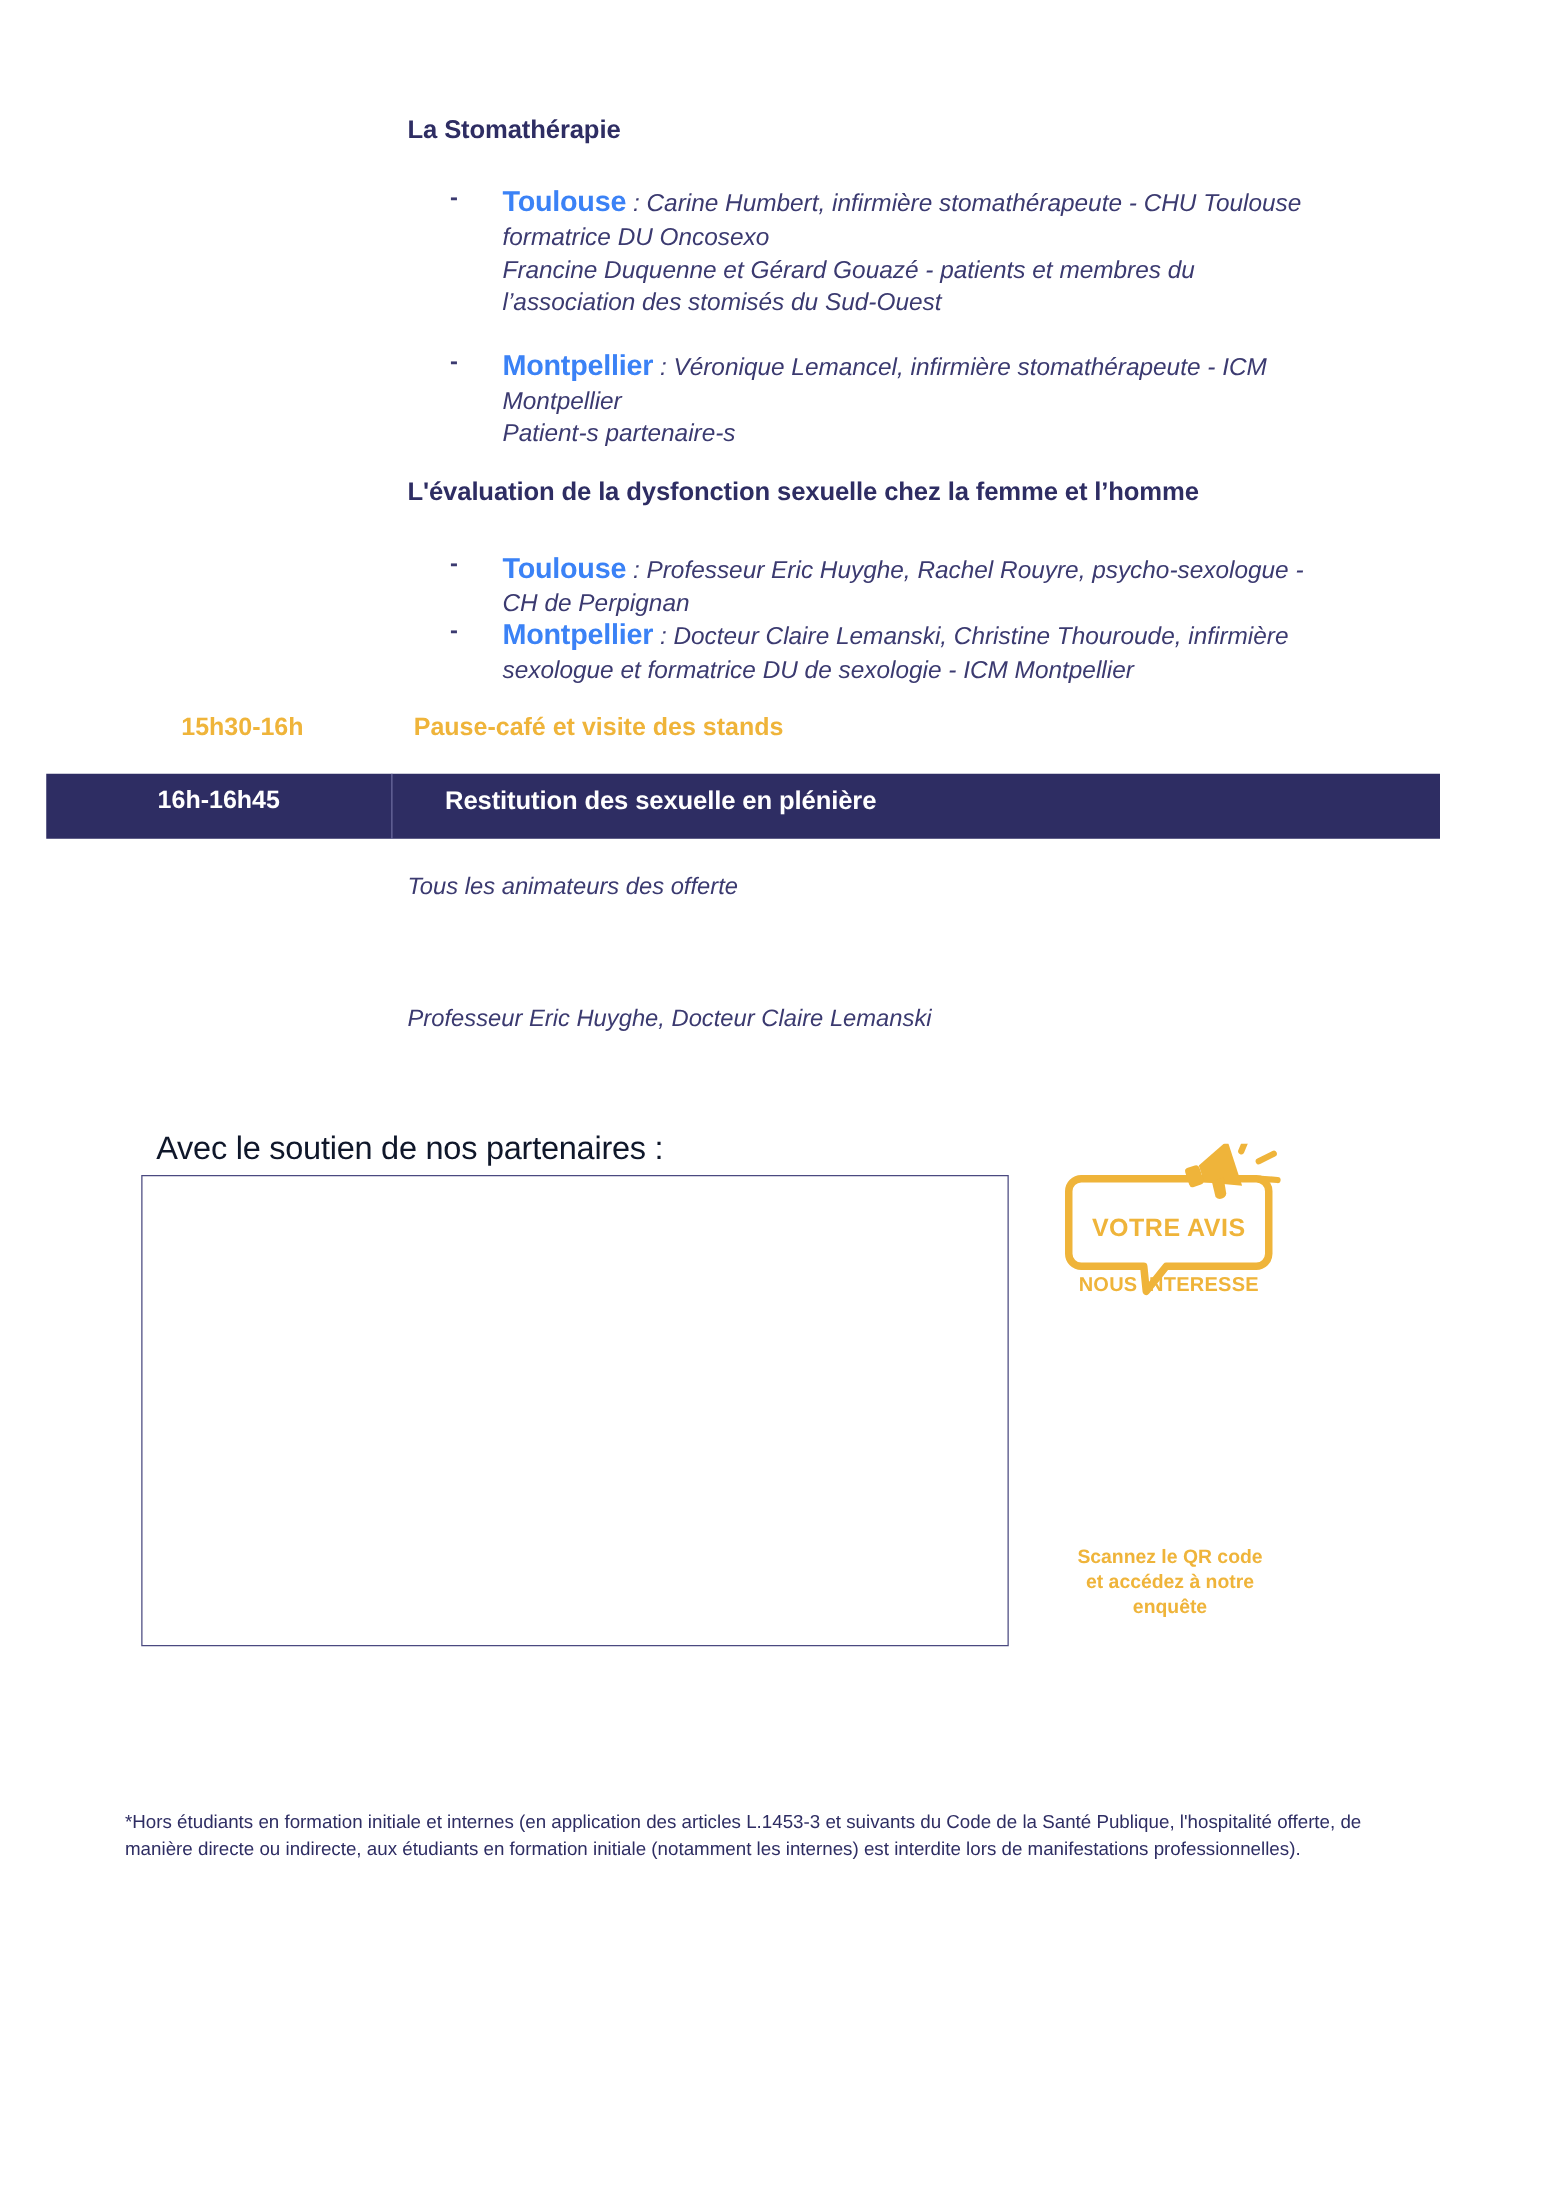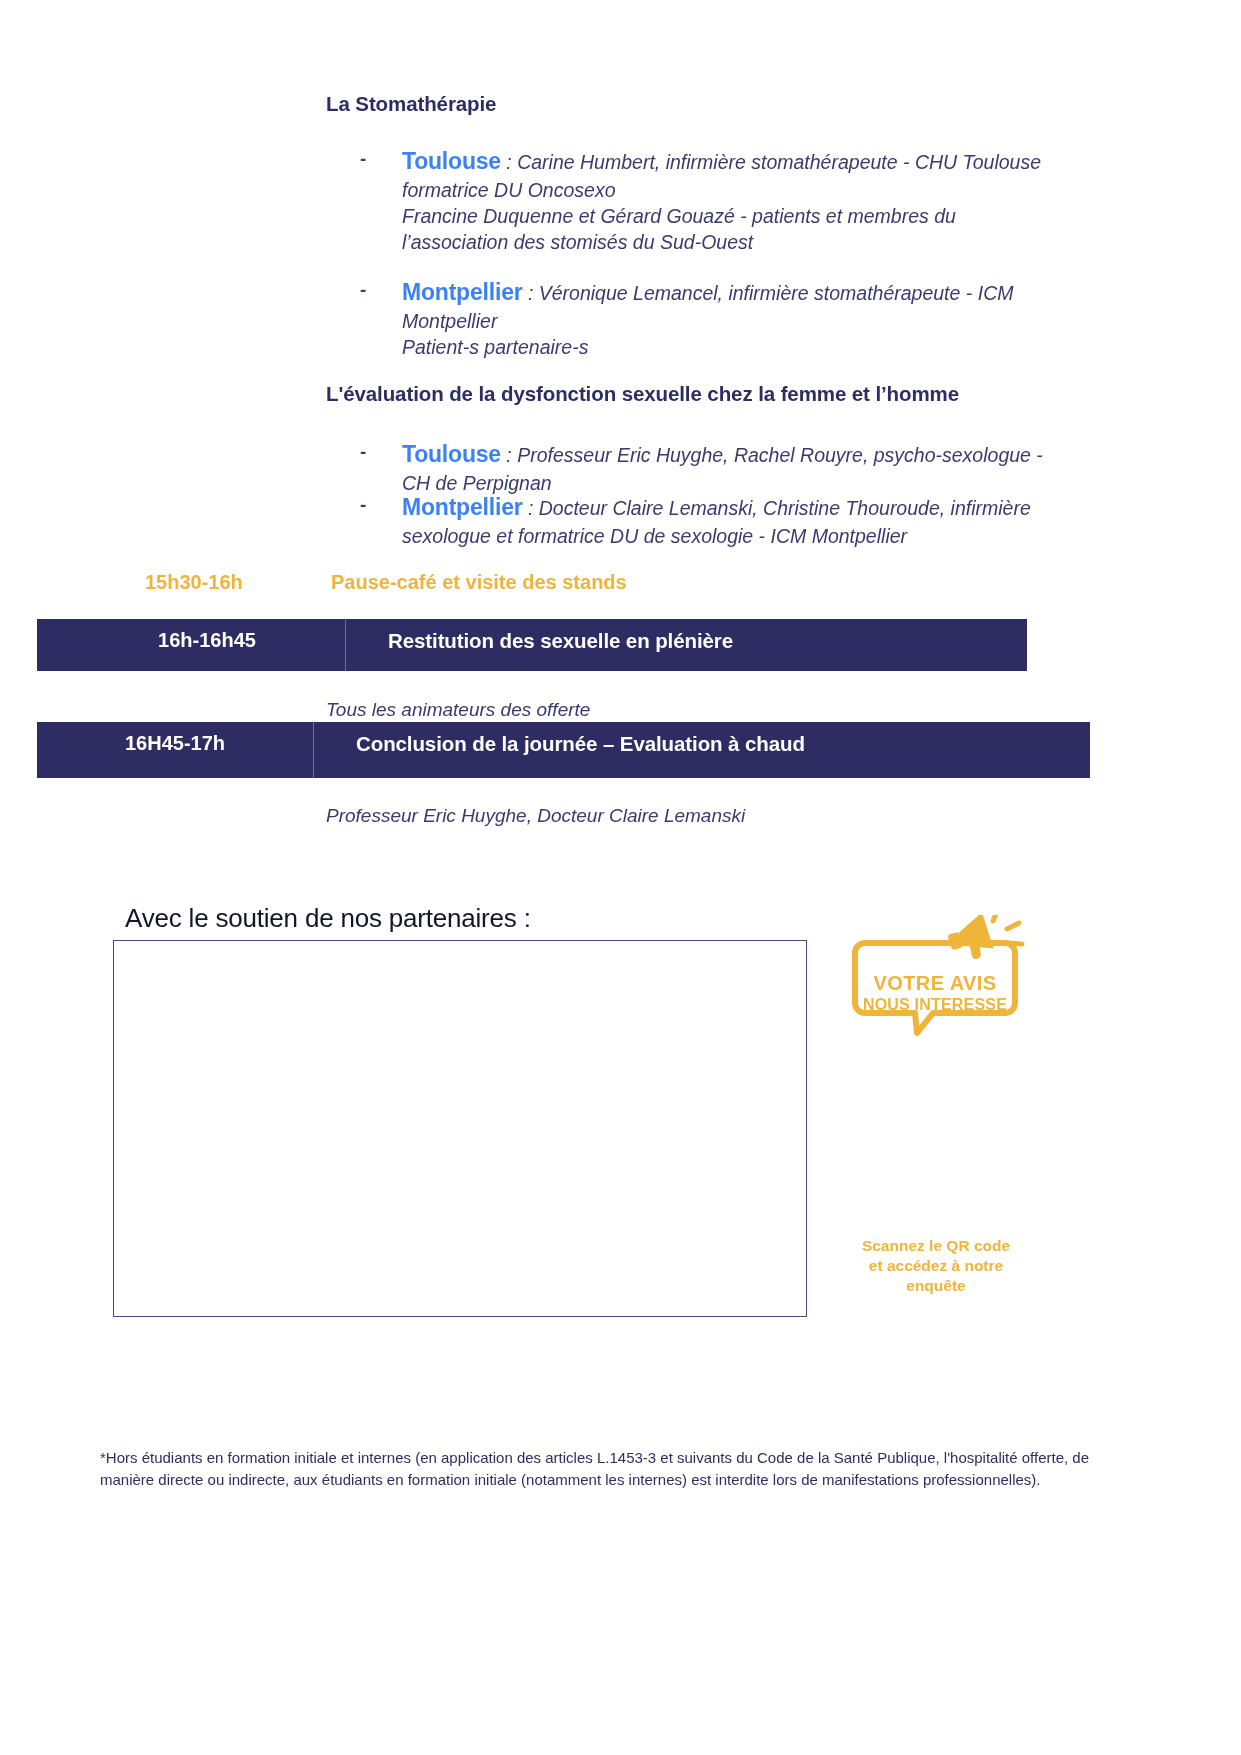--- a/index.html
+++ b/index.html
@@ -194,39 +194,31 @@
     <span class="dash">-</span>
     <span class="body">
       <span class="city">Montpellier</span><span class="detail" style="white-space:pre-line;"> : Docteur Claire Lemanski, Christine Thouroude,  infirmière
 sexologue et formatrice DU de sexologie -  ICM Montpellier</span>
     </span>
   </div>
 
   <div class="plain-row gold" style="left:145px; top:571px;">15h30-16h</div>
   <div class="plain-row gold" style="left:331px; top:571px;">Pause-café et visite des stands</div>
 
-  <div class="navy-row" style="left:37px; top:619px; width:990px; height:52px;padding-left:32px;">
+  <div class="navy-row" style="left:37px; top:619px; width:1115px; height:52px;">
     <div class="time-cell" style="width:277px;">
       <span>16h-16h45</span>
     </div>
     <div class="label-cell" style="flex:1;">
       <span>Restitution des sexuelle en plénière</span>
     </div>
   </div>
 
   <div class="note" style="left:326px; top:699px;">Tous les animateurs des offerte</div>
 
-  <div class="navy-row" style="left:37px; top:722px; width:1053px; height:56px;">
-    <div class="time-cell" style="width:277px;">
-      <span>16H45-17h</span>
-    </div>
-    <div class="label-cell" style="flex:1;">
-      <span>Conclusion de la journée – Evaluation à chaud</span>
-    </div>
-  </div>
 
   <div class="note" style="left:326px; top:805px;">Professeur Eric Huyghe, Docteur Claire Lemanski</div>
 
   <div class="partners-heading" style="left:125px; top:903px;">Avec le soutien de nos partenaires :</div>
 
   <div class="partners-box" style="left:113px; top:940px; width:694px; height:377px;"></div>
 
   <div class="badge" style="left:845px; top:915px;">
     <svg width="180" height="130" viewBox="0 0 180 130" xmlns="http://www.w3.org/2000/svg">
 
@@ -239,21 +231,21 @@
       </g>
 
       <g stroke="#efb43a" stroke-width="5" stroke-linecap="round">
         <line x1="148" y1="6" x2="153" y2="-6"></line>
         <line x1="162" y1="14" x2="174" y2="8"></line>
         <line x1="164" y1="28" x2="177" y2="29"></line>
       </g>
     </svg>
     <div style="position:absolute; left:0; top:56px; width:180px; text-align:center; line-height:1.2;">
       <div style="color:#efb43a; font-size:20px; font-weight:bold; letter-spacing:0.4px;">VOTRE AVIS</div>
-      <div style="color:#efb43a; font-size:16px; font-weight:bold; letter-spacing:0.2px;">NOUS INTERESSE</div>
+      <div style="color:#efb43a; font-size:16px; font-weight:bold; letter-spacing:0.2px;margin-top:24px;">NOUS INTERESSE</div>
     </div>
   </div>
 
   <div class="badge-caption" style="left:838px; top:1236px; width:196px;">Scannez le QR code
 et accédez à notre
 enquête</div>
 
   <div class="footnote" style="left:100px; top:1447px;">*Hors étudiants en formation initiale et internes (en application des articles L.1453-3 et suivants du Code de la Santé Publique, l'hospitalité offerte, de manière directe ou indirecte, aux étudiants en formation initiale (notamment les internes) est interdite lors de manifestations professionnelles).</div>
 
 </div>

